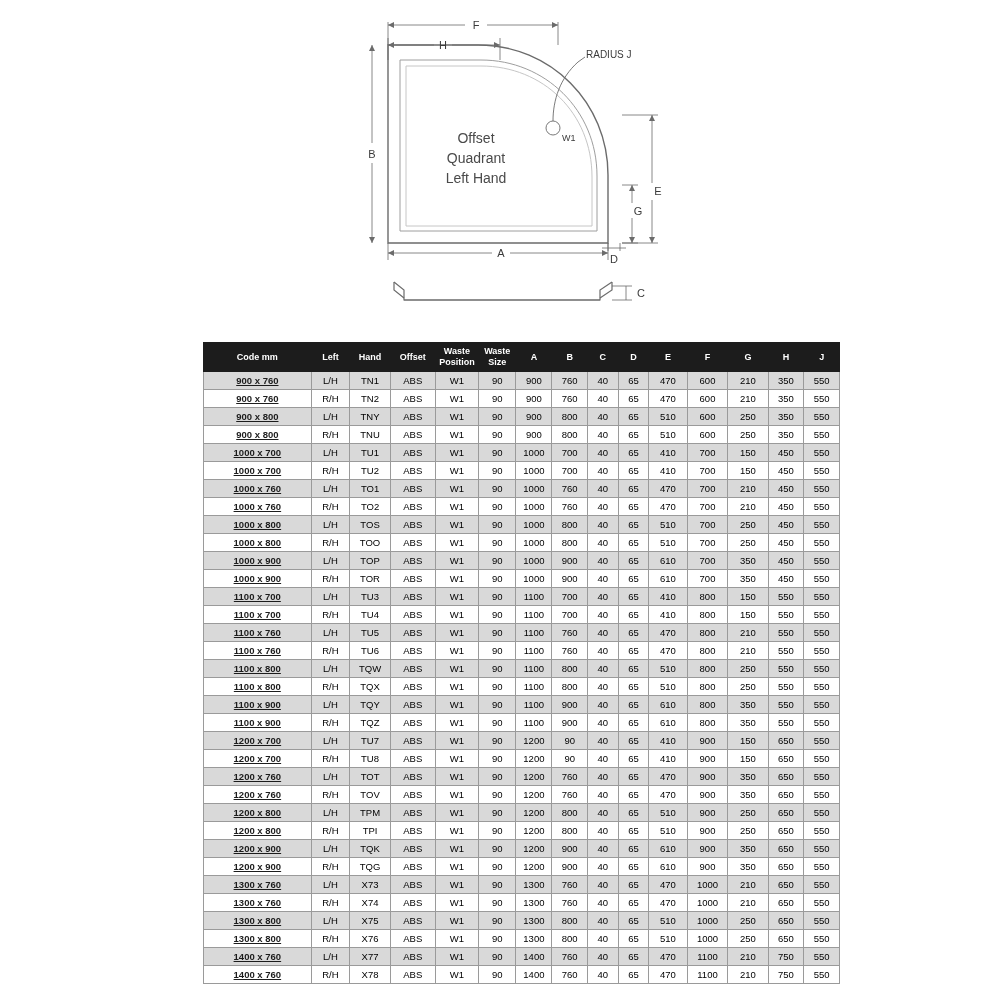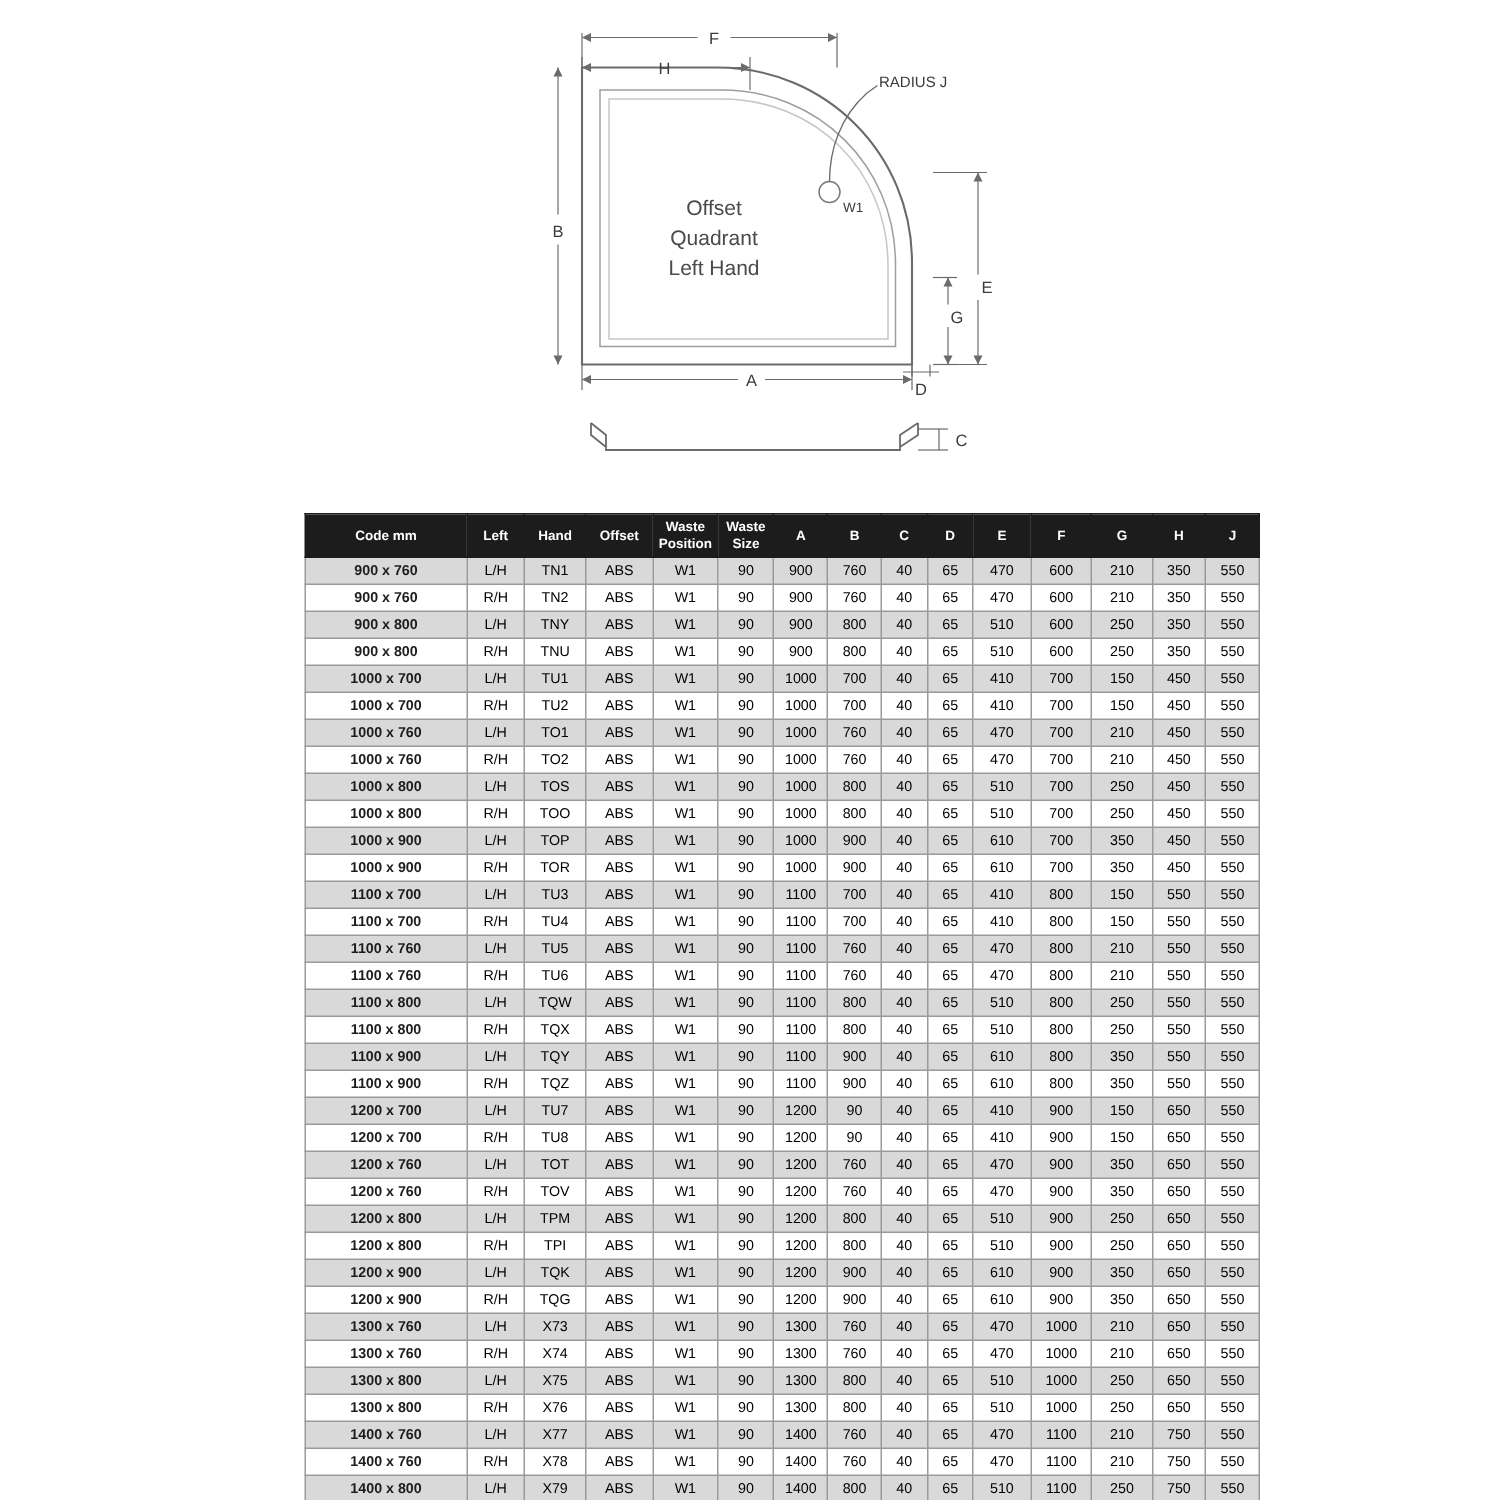--- a/index.html
+++ b/index.html
@@ -82,20 +82,21 @@
   }
   table.spec tbody tr.odd td {
     background: #d9d9d9;
   }
   table.spec tbody tr.even td {
     background: #ffffff;
   }
   table.spec tbody td.size {
     font-weight: bold;
     color: #1c1c1c;
+    text-decoration: underline;
   }
   
   col.c-size  { width: 112px; }
   col.c-hand  { width: 40px; }
   col.c-code  { width: 42px; }
   col.c-fin   { width: 46px; }
   col.c-wpos  { width: 44px; }
   col.c-wsize { width: 38px; }
   col.c-a     { width: 37px; }
   col.c-b     { width: 37px; }
@@ -829,32 +830,15 @@
           <td>1400</td>
           <td>760</td>
           <td>40</td>
           <td>65</td>
           <td>470</td>
           <td>1100</td>
           <td>210</td>
           <td>750</td>
           <td>550</td>
         </tr>
-        <tr class="odd">
-          <td class="size">1400 x  800</td>
-          <td>L/H</td>
-          <td>X79</td>
-          <td>ABS</td>
-          <td>W1</td>
-          <td>90</td>
-          <td>1400</td>
-          <td>800</td>
-          <td>40</td>
-          <td>65</td>
-          <td>510</td>
-          <td>1100</td>
-          <td>250</td>
-          <td>750</td>
-          <td>550</td>
-        </tr>
       </tbody>
   </table>
 </div>
 
 </body></html>

